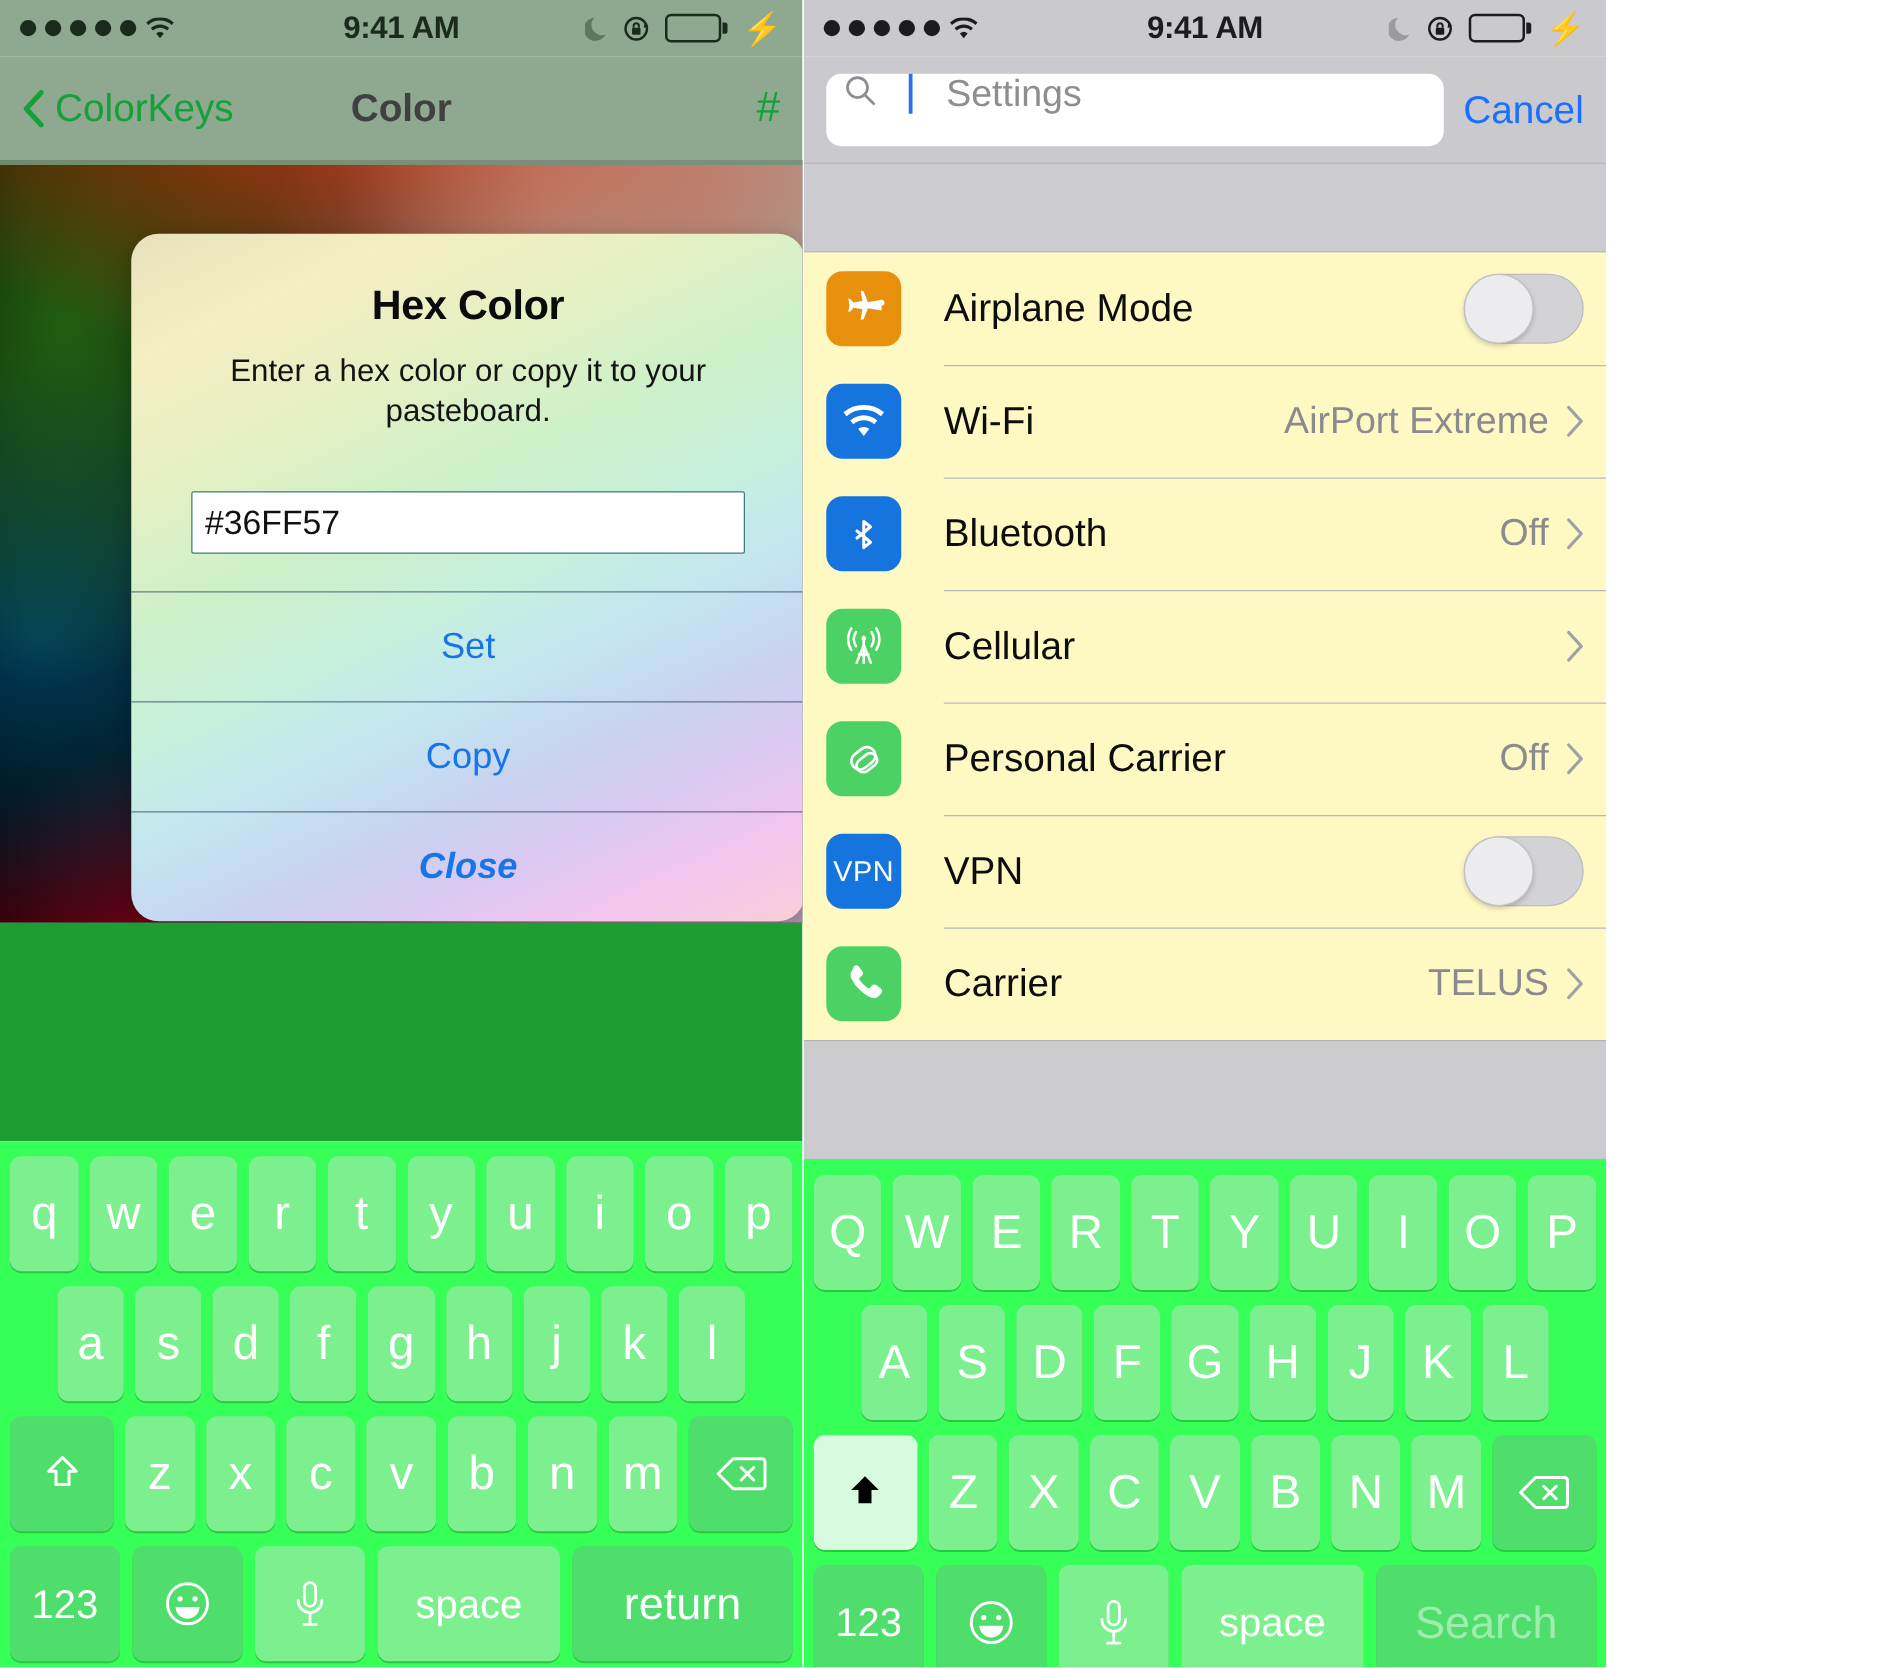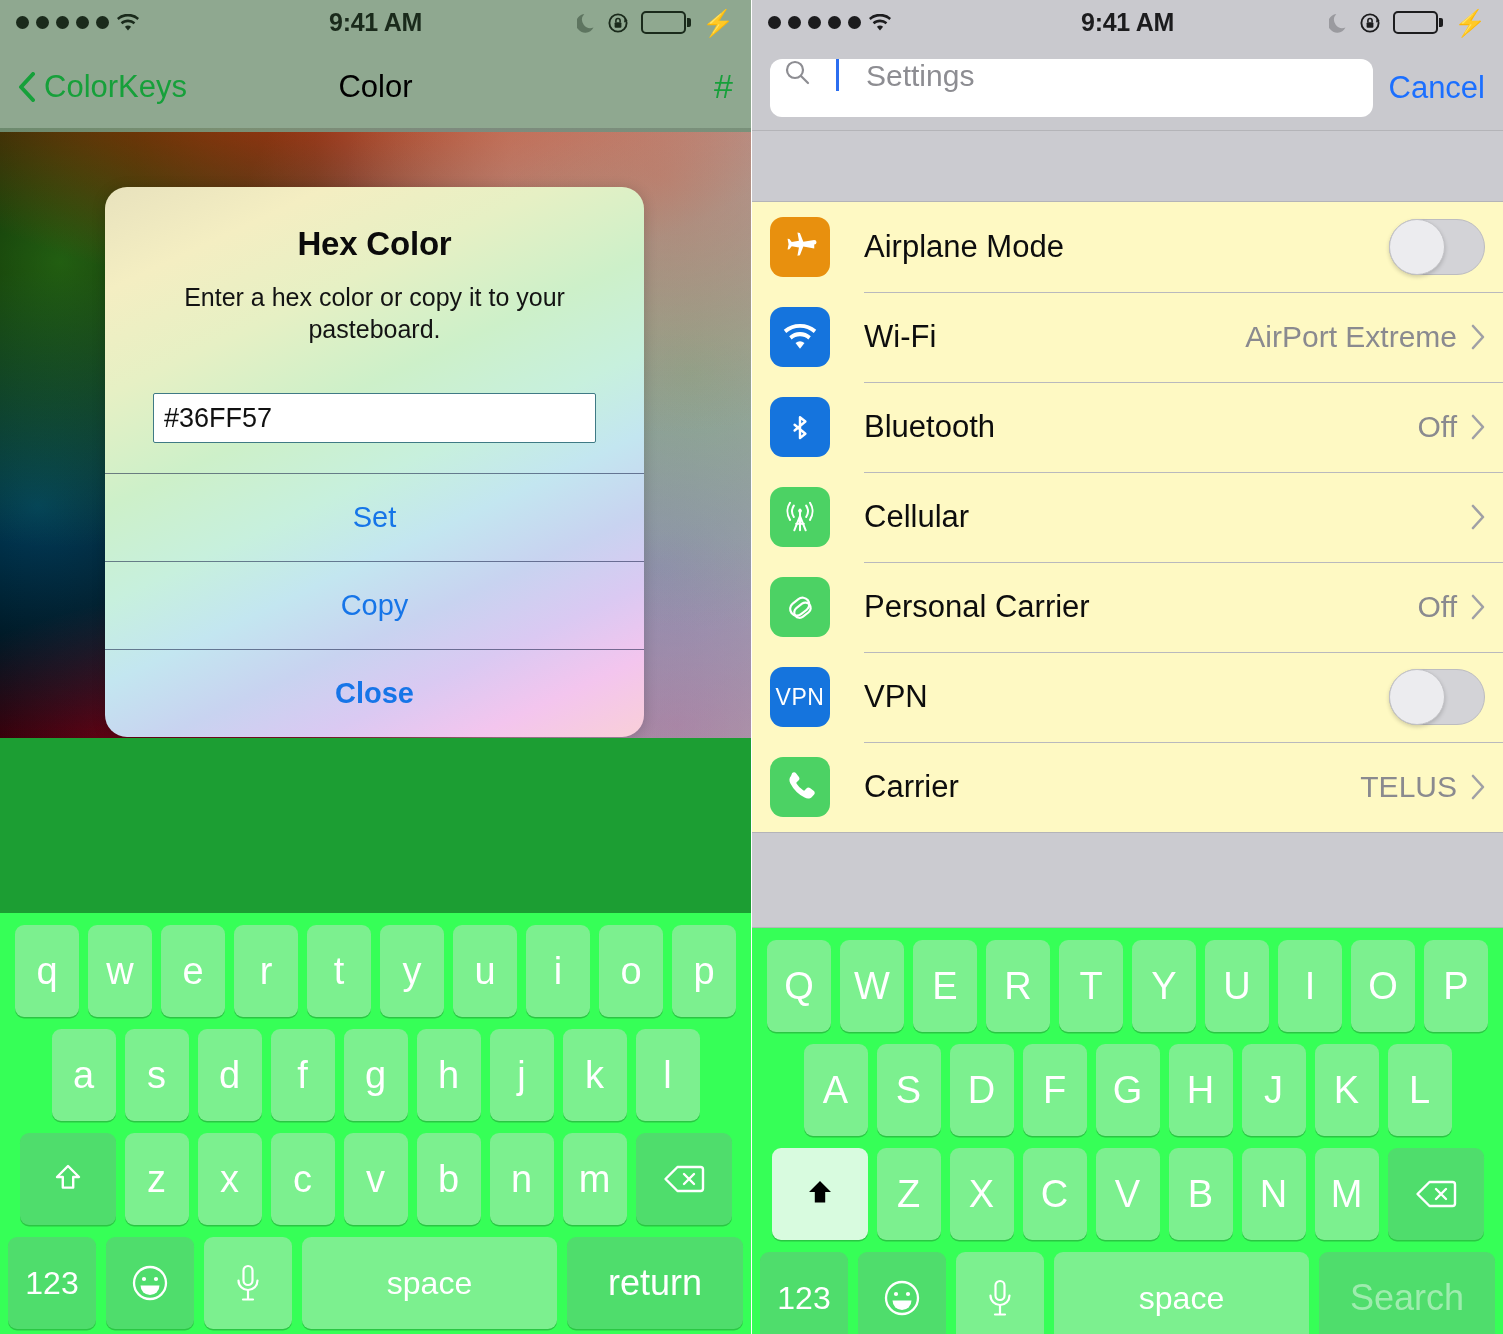--- a/index.html
+++ b/index.html
@@ -2,21 +2,21 @@
 <html><head>
 <meta charset="utf-8">
 <style>
   * { box-sizing: border-box; margin: 0; padding: 0; }
   body {
     width: 1503px; height: 1334px;
     font-family: "Liberation Sans", sans-serif;
     background: #fff; overflow: hidden;
     -webkit-font-smoothing: antialiased;
   }
-  .screens { display: flex; width: 1503px; height: 1334px; }
+  .screens { display: flex; width: 1285px; height: 1334px; }
   .screen { position: relative; overflow: hidden; height: 1334px; }
   .screen.left  { width: 751px; }
   .divider { width: 1px; background: #ffffff; height: 1334px; }
   .screen.right { width: 751px; }
 
   
   .statusbar {
     height: 45px; display: flex; align-items: center;
     padding: 0 16px; position: relative; flex: none;
   }
@@ -55,21 +55,21 @@
   }
   .nav-back {
     display: flex; align-items: center; gap: 9px;
     color: #16a03a; font-size: 31px; cursor: pointer;
   }
   .chev-back {
     width: 17px; height: 30px; display: inline-block;
   }
   .nav-title {
     position: absolute; left: 0; right: 0; text-align: center;
-    font-size: 31px; font-weight: normal; color: #000000; pointer-events: none;
+    font-size: 31px; font-weight: bold; color: #404040; pointer-events: none;
   }
   .nav-hash {
     margin-left: auto; color: #16a03a; font-size: 34px;
     cursor: pointer; position: relative; z-index: 2;
   }
 
   
   .colorcanvas {
     position: relative; height: 610px; overflow: hidden;
     background: #000;
@@ -130,21 +130,21 @@
     width: 100%; height: 50px; background: #fff;
     border: 1.5px solid #3f7a85; border-radius: 2px;
     font-size: 27px; font-family: "Liberation Sans", sans-serif;
     color: #111; padding: 0 10px; outline: none;
   }
   .alert-btn {
     height: 88px; display: flex; align-items: center; justify-content: center;
     font-size: 29px; color: #1675e8; cursor: pointer;
     border-top: 1px solid rgba(20,30,70,.55);
   }
-  .alert-btn.bold { font-weight: bold; }
+  .alert-btn.bold { font-weight: bold; font-style: italic; }
 
   
   .greenblock { height: 175px; background: #1c9e33; }
 
   
   .keyboard {
     height: 424px; padding: 12px 5px 8px;
     display: flex; flex-direction: column; justify-content: space-between;
   }
   .kb-row { display: flex; justify-content: center; align-items: center; }

